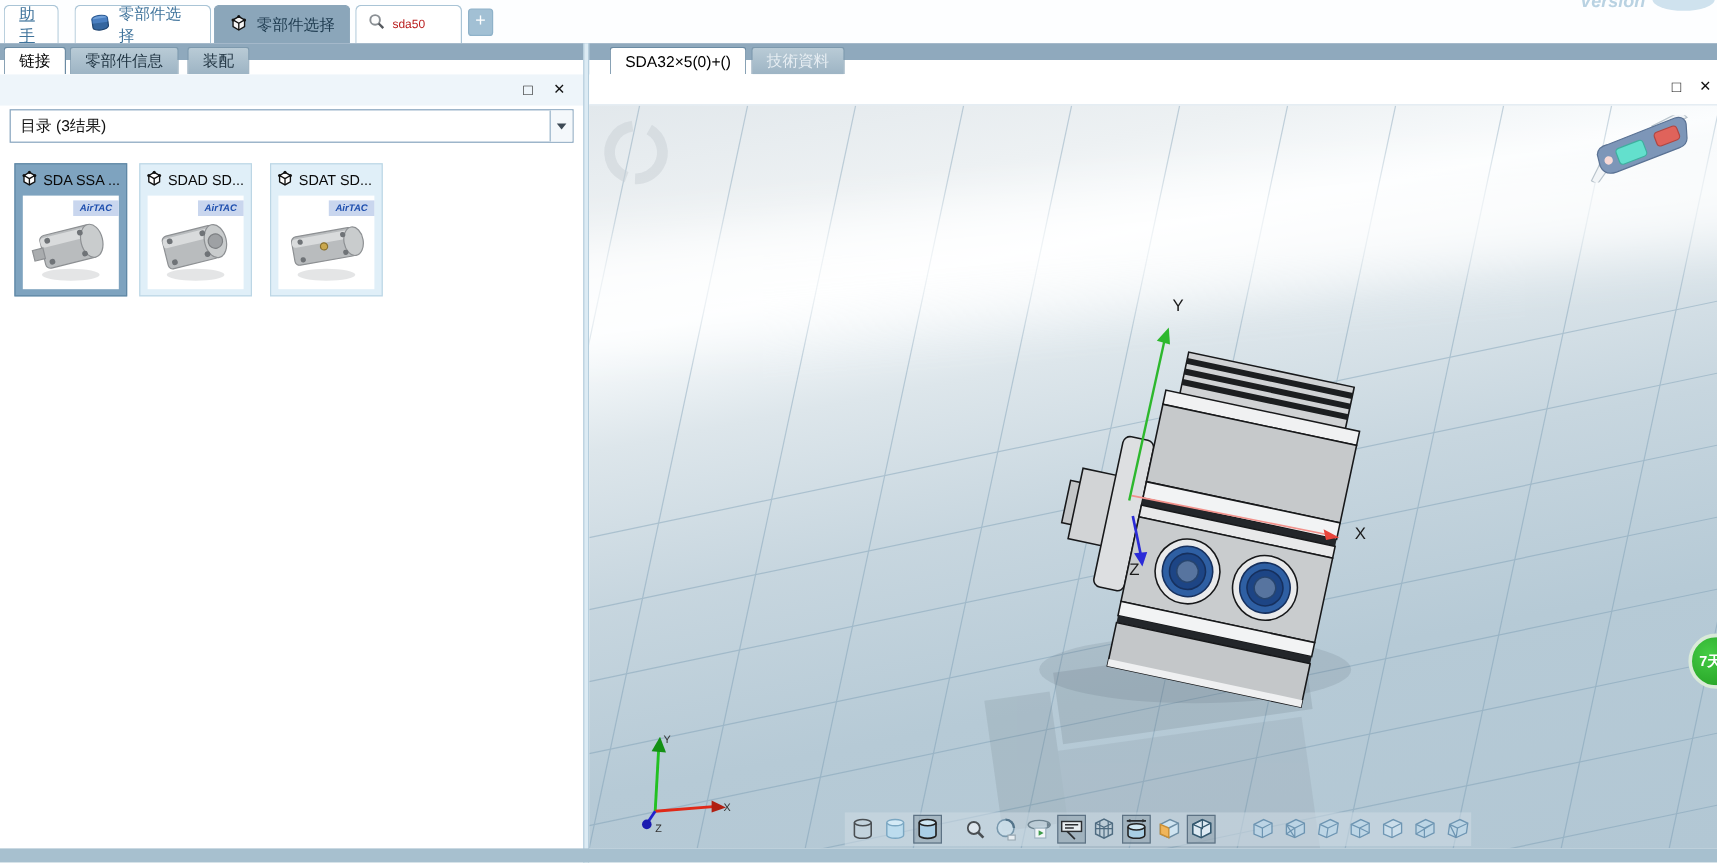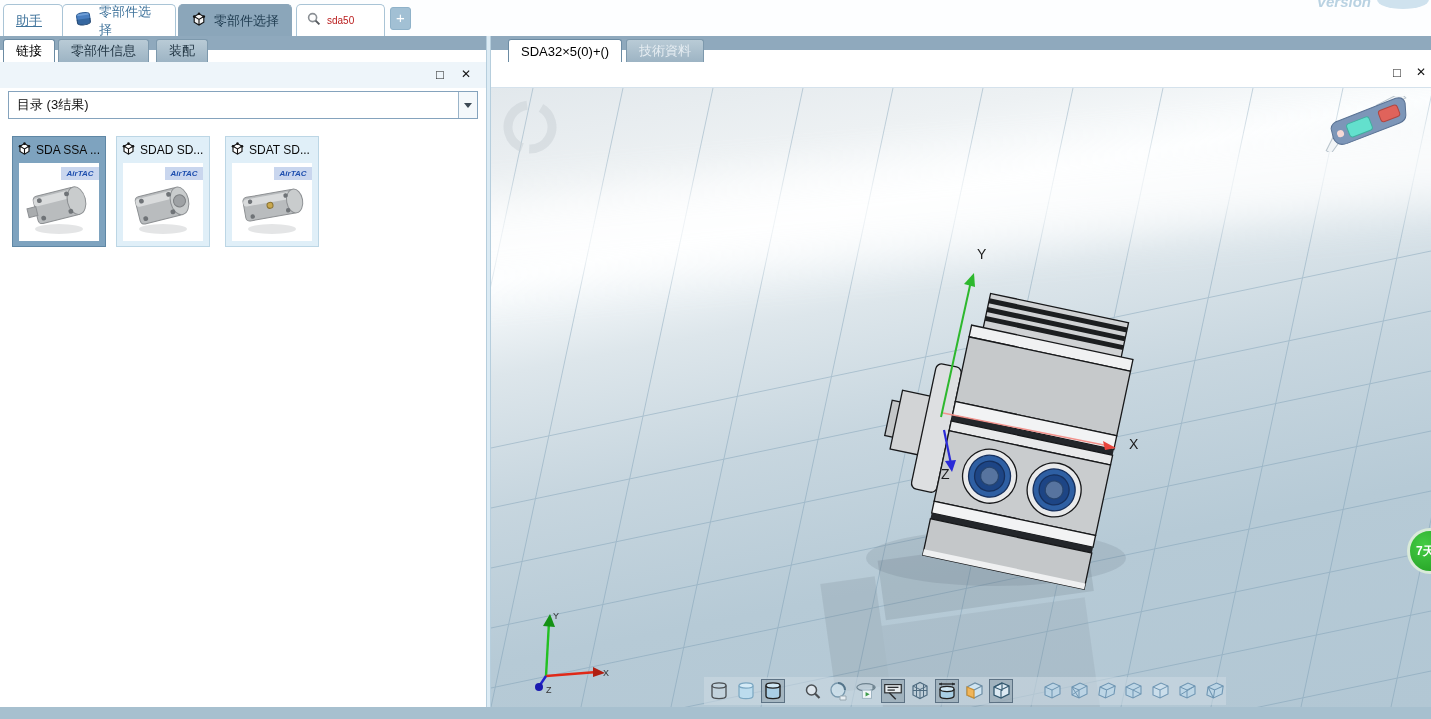--- a/index.html
+++ b/index.html
@@ -78,21 +78,21 @@
 
   .axis-label { position:absolute; font-size:14px; color:#1b1b1b; }
   .mini-axis-label { position:absolute; font-size:9px; color:#333; }
 </style>
 </head>
 <body>
 
 <div class="app">
 
   <div class="topbar">
-    <div class="top-tab" style="left:3px; width:60px; justify-content:flex-start;text-decoration:underline;">
+    <div class="top-tab" style="left:3px; width:46px; justify-content:flex-end;text-decoration:underline;">
       <span>助手</span>
     </div>
     <div class="top-tab" style="left:62px; width:114px;">
       <span>
         <svg width="17" height="15" viewBox="0 0 17 15">
             <g transform="rotate(-8 8 7)">
           <ellipse cx="8.5" cy="3.4" rx="6.5" ry="2.6" fill="#6f9fd8" stroke="#2a5a94"></ellipse>
           <path d="M2 3.4 v3.6 a6.5 2.6 0 0 0 13 0 v-3.6" fill="#4a7fc1" stroke="#2a5a94"></path>
           <path d="M2 7 v3.4 a6.5 2.6 0 0 0 13 0 v-3.4" fill="#35669f" stroke="#1f4470"></path>
         </g>

